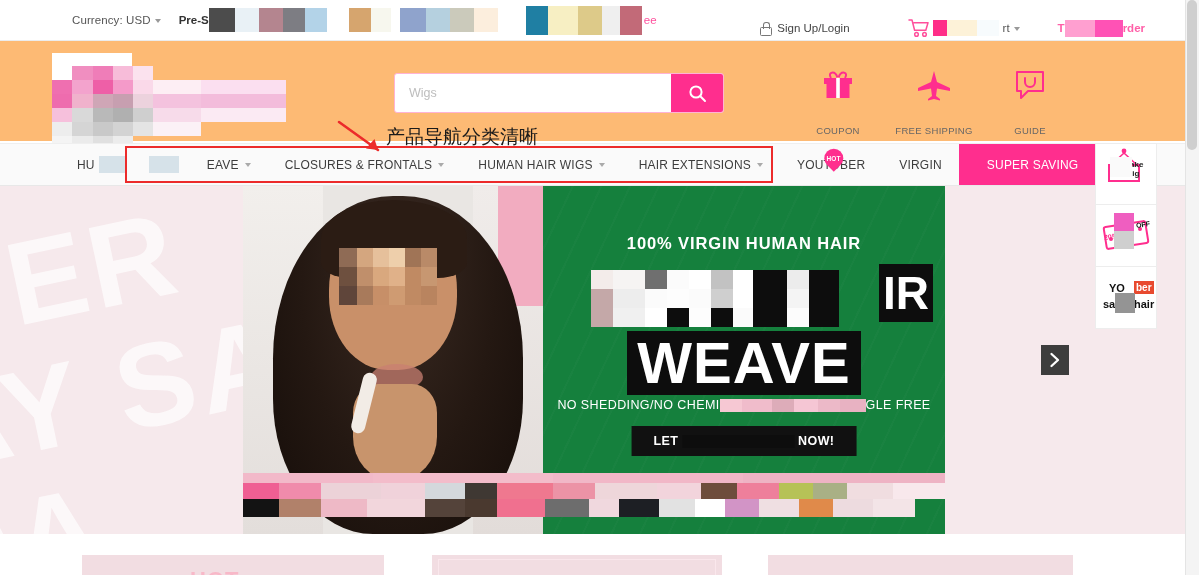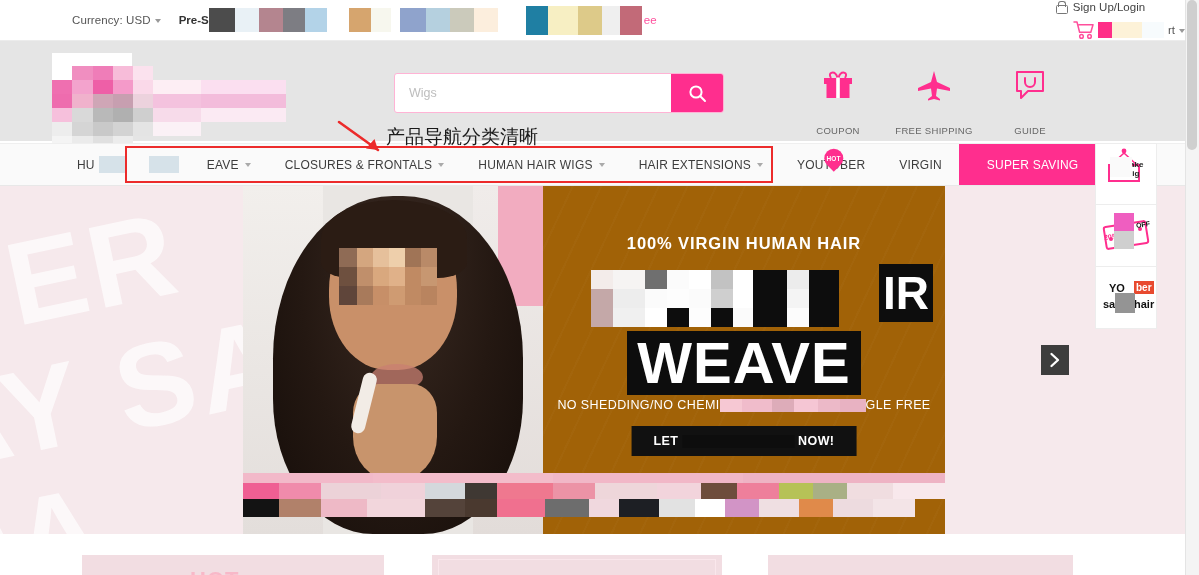--- a/index.html
+++ b/index.html
@@ -35,41 +35,41 @@
     border-top:4px solid #999; vertical-align:middle;
   }
   .presale { font-size:11.5px; color:#333; font-weight:bold; margin-left:18px; }
 
   
   .mosaic { display:inline-block; vertical-align:middle; font-size:0; line-height:0; }
   .mosaic i { display:inline-block; }
 
   .tb-right {
     position:absolute; right:0px; top:0; height:56px;
-    display:flex; align-items:center; gap:8px;flex-direction:column;
+    display:flex; align-items:center; gap:0px;
   }
   .signup { display:flex; align-items:center; gap:6px; font-size:11.5px; color:#444; }
   .lock-ico { width:12px; height:13px; position:relative; display:inline-block; }
   .lock-ico::before {
     content:""; position:absolute; left:1px; top:5px; width:10px; height:7px;
     border:1.3px solid #777; border-radius:1.5px;
   }
   .lock-ico::after {
     content:""; position:absolute; left:3.2px; top:.5px; width:5.6px; height:5.5px;
     border:1.3px solid #777; border-bottom:none; border-radius:3px 3px 0 0;
   }
   .cartgrp { display:flex; align-items:center; margin-left:58px; }
   .cart-ico { width:22px; height:18px; position:relative; margin-right:3px; }
   .cart-ico svg { display:block; }
   .cart-lbl { font-size:11.5px; color:#555; margin-left:4px; }
   .trackgrp { display:flex; align-items:center; margin-left:38px; margin-right:40px; }
   .track-lbl { font-size:11.5px; color:#ff5fa8; font-weight:bold; }
 
   
-  .header { position:absolute; left:0; top:41px; width:1185px; height:100px; background:#e5e5e5; }
+  .header { position:absolute; left:0; top:41px; width:1185px; height:100px; background:#fdba74; }
   .logo-wrap { position:absolute; left:52px; top:12px; width:275px; height:76px; }
 
   .search-wrap {
     position:absolute; left:394px; top:32px; width:330px; height:40px;
     border:1px solid #ffb3d5; border-radius:3px; display:flex; overflow:hidden; background:#fff;
   }
   .search-input {
     flex:1; border:none; outline:none; padding:0 14px;
     font-size:12.5px; color:#333; font-family:"Liberation Sans", sans-serif; background:transparent;
   }
@@ -135,21 +135,21 @@
   .hero-wm div { text-indent:-170px; }
   .hero-wm div:nth-child(2) { text-indent:-40px; }
   .hero-wm div:nth-child(3) { text-indent:-260px; }
   .hero-wm div:nth-child(4) { text-indent:-120px; }
 
   .hero-model {
     position:absolute; left:243px; top:0; width:300px; height:348px; overflow:hidden;
   }
   .hero-panel {
     position:absolute; left:543px; top:0; width:402px; height:348px;
-    background:#a16207;
+    background:#15803d;
   }
   .panel-tex { position:absolute; inset:0; opacity:.16; }
   .panel-eyebrow {
     position:absolute; top:48px; left:0; right:0; text-align:center;
     font-size:16.5px; font-weight:bold; color:#fff; letter-spacing:.9px;
   }
   .panel-line1 { position:absolute; top:78px; left:0; right:0; height:58px; }
   .panel-line1 .word {
     position:absolute; right:12px; top:0; background:#0d0d0d; color:#fff;
     font-size:46px; font-weight:bold; letter-spacing:0px; line-height:58px; padding:0 4px;

